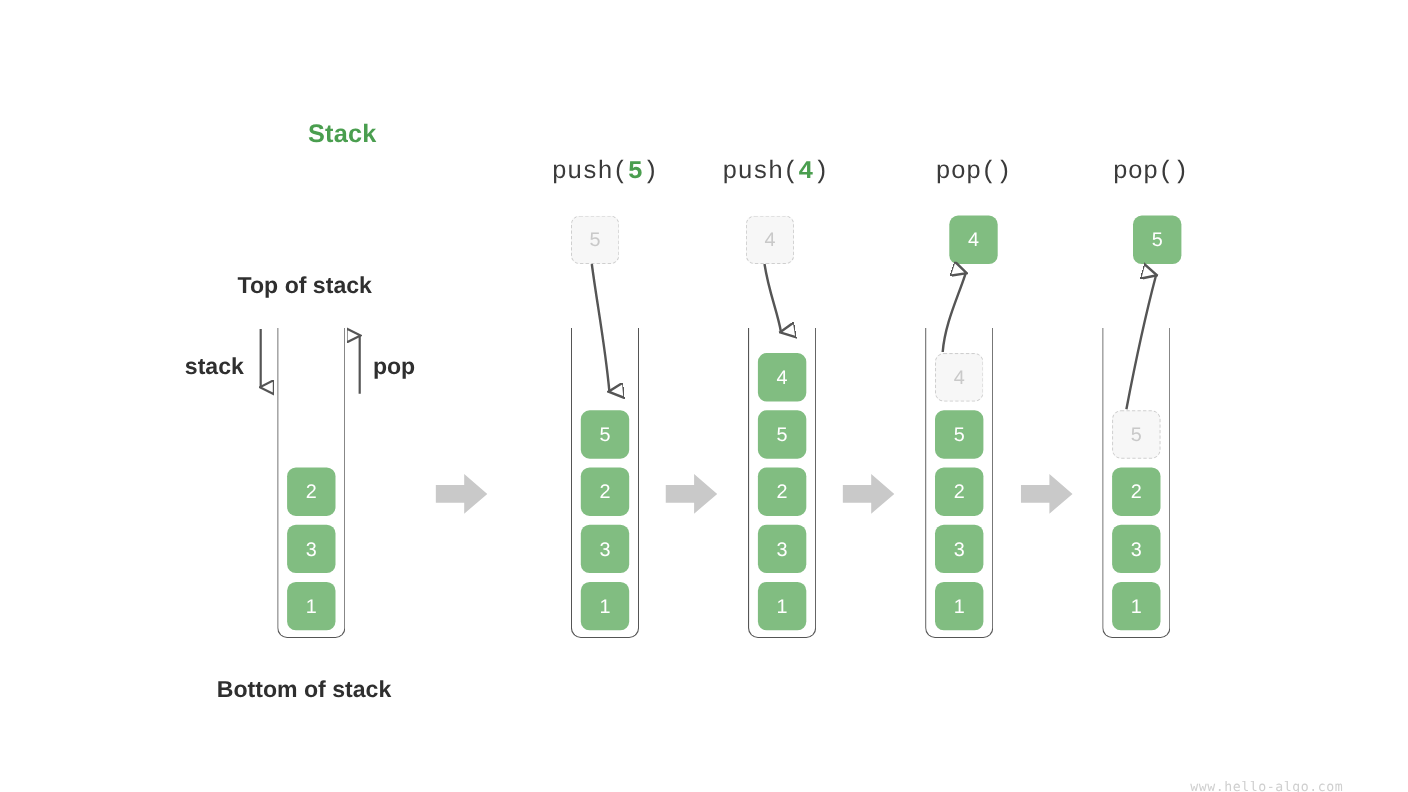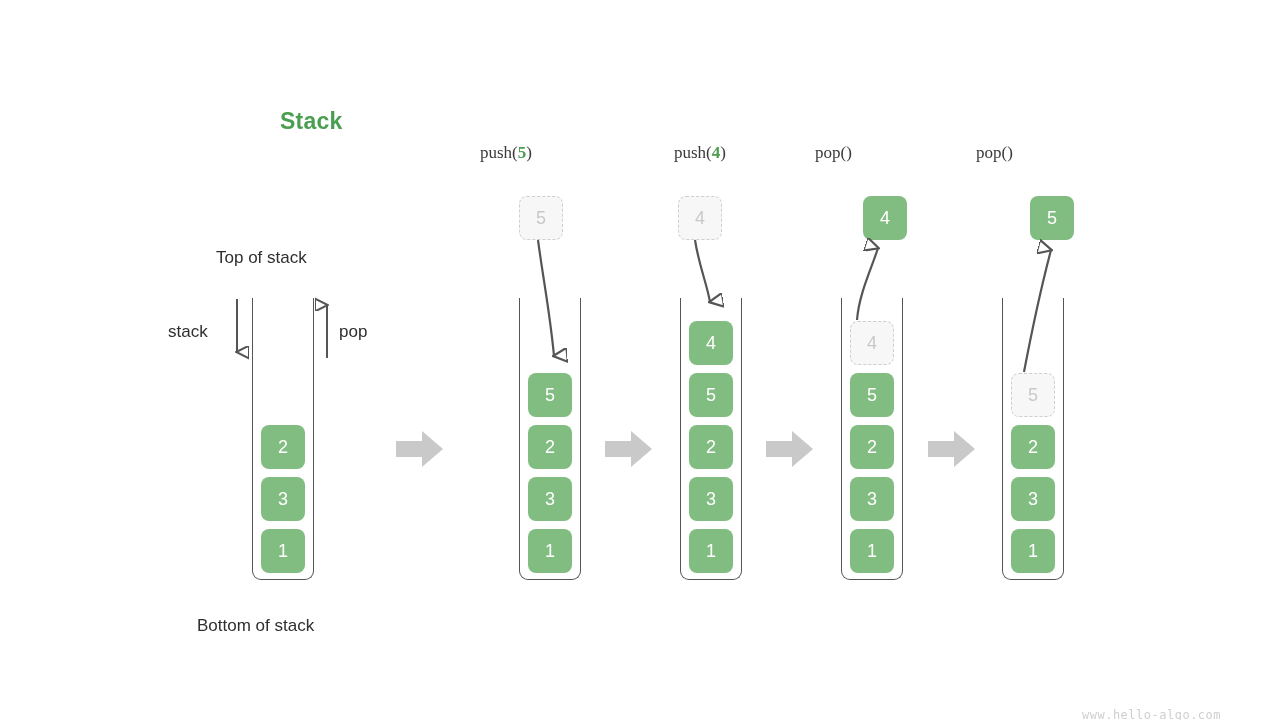--- a/index.html
+++ b/index.html
@@ -30,22 +30,22 @@
   .title-stack {
     left: 250px;
     top: 108px;
     font-size: 23px;
     font-weight: bold;
     color: #4a9e4f;
     letter-spacing: 0.2px;
     margin-left: 30px;
   }
   .label-bold {
-    font-size: 17px;
-    font-weight: normal;
+    font-size: 21px;
+    font-weight: bold;
     color: #2f2f2f;
     white-space: nowrap;
   }
   .label-top {
     left: 216px;
     top: 248px;
   }
   .label-bottom {
     left: 197px;
     top: 616px;
@@ -55,25 +55,25 @@
     left: 168px;
     top: 322px;
   }
   .label-pop {
     left: 339px;
     top: 322px;
   }
 
   
   .op-label {
-    font-family: Liberation Serif, serif;
-    font-size: 17px;
+    font-family: Liberation Mono, monospace;
+    font-size: 23px;
     color: #3a3a3a;
     white-space: nowrap;
-    text-align: left;
+    text-align: center;
   }
   .op-label .num { color: #4a9e4f; font-weight: bold; }
 
   
   .stack-col { width: 0; height: 0; }
 
   .container-shape {
     position: absolute;
     box-sizing: border-box;
     border-left: 1.6px solid #555555;
@@ -184,21 +184,21 @@
     <div class="cell" style="left:528px; top:425px;">2</div>
     <div class="cell" style="left:528px; top:477px;">3</div>
     <div class="cell" style="left:528px; top:529px;">1</div>
   </div>
 
   <svg class="abs" style="left:605px; top:430px;" width="48" height="38" viewBox="0 0 48 38">
     <path class="block-arrow" d="M0,11 L26,11 L26,1 L47,19 L26,37 L26,27 L0,27 Z"></path>
   </svg>
 
   <div class="abs stack-col">
-    <div class="abs op-label" style="left:674px; top:143px; width:140px;">
+    <div class="abs op-label" style="left:635px; top:143px; width:140px;">
       <span>push(</span><span class="num">4</span><span>)</span>
     </div>
 
     <div class="cell ghost" style="left:678px; top:196px;">4</div>
 
     <svg class="abs thin-arrow" style="left:683px; top:238px;" width="50" height="90" viewBox="0 0 50 90">
       <defs>
         <marker id="h2" markerWidth="7" markerHeight="7" refX="3.2" refY="6" orient="auto" markerUnits="strokeWidth">
           <path d="M0,0 L3.2,6.4 L6.4,0 z" fill="#555555" stroke="none"></path>
         </marker>

